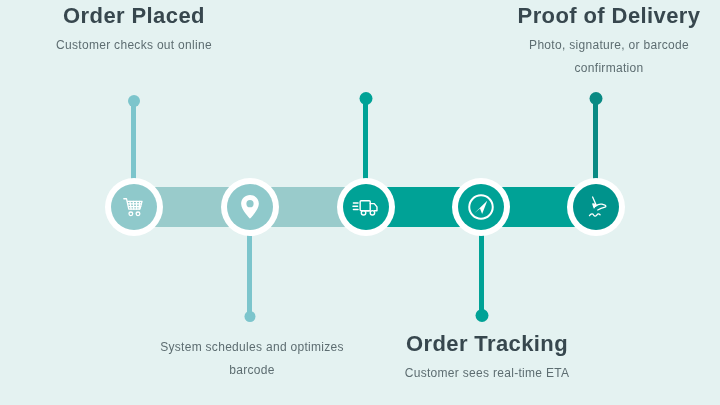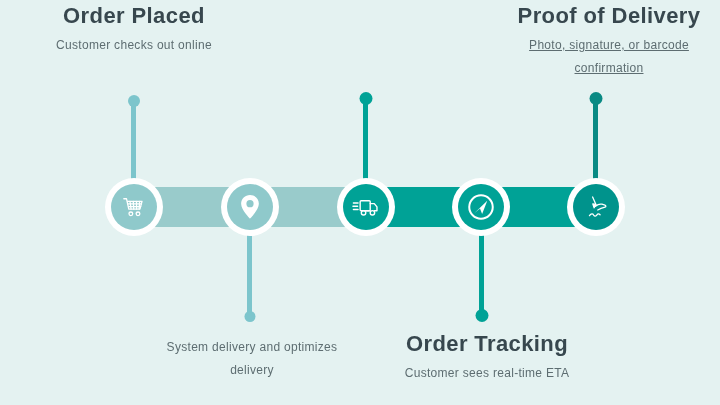--- a/index.html
+++ b/index.html
@@ -40,21 +40,21 @@
   .tone-light{background:#8fc9cb;}
   .tone-dark{background:#00a296;}
   .tone-darker{background:#00938c;}
   .node svg{display:block;}
   
   .stage{position:absolute;transform:translateX(-50%);text-align:center;}
   .stage-title{font-size:22px;font-weight:700;color:#37474e;letter-spacing:.4px;white-space:nowrap;}
   .stage-desc{font-size:12px;color:#5d6d71;letter-spacing:.3px;line-height:23px;margin:5px auto 0;}
   .stage-order{left:134px;top:3px;}   .stage-order  .stage-desc{width:172px;}
   .stage-out{left:364px;top:20px;}    .stage-out    .stage-desc{width:200px;}
-  .stage-proof{left:609px;top:3px;}   .stage-proof  .stage-desc{width:198px;text-decoration:underline;}
+  .stage-proof{left:609px;top:3px;}   .stage-proof  .stage-desc{width:198px;}
   .stage-route{left:252px;top:331px;} .stage-route  .stage-desc{width:196px;}
   .stage-live{left:487px;top:331px;}  .stage-live   .stage-desc{width:166px;}
 </style>
 </head>
 <body>
 
 <div class="canvas">
 
   <div class="bar bar-light"></div>
   <div class="bar bar-dark"></div>
@@ -144,21 +144,21 @@
     <div class="stage-desc">Customer checks out online</div>
   </div>
 
 
   <div class="stage stage-proof">
     <div class="stage-title">Proof of Delivery</div>
     <div class="stage-desc">Photo, signature, or barcode confirmation</div>
   </div>
 
   <div class="stage stage-route">
-    <div class="stage-desc">System delivery and optimizes delivery</div>
+    <div class="stage-desc">System schedules and optimizes barcode</div>
   </div>
 
   <div class="stage stage-live">
     <div class="stage-title">Order Tracking</div>
     <div class="stage-desc">Customer sees real-time ETA</div>
   </div>
 
 </div>
 
 </body></html>

